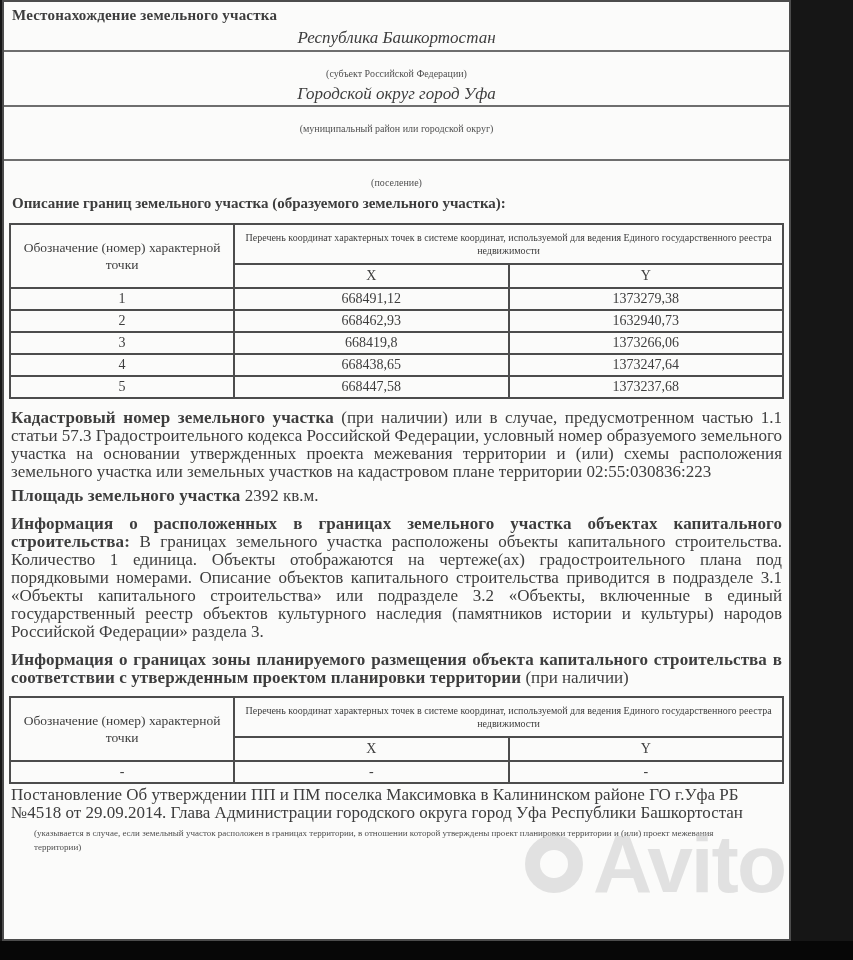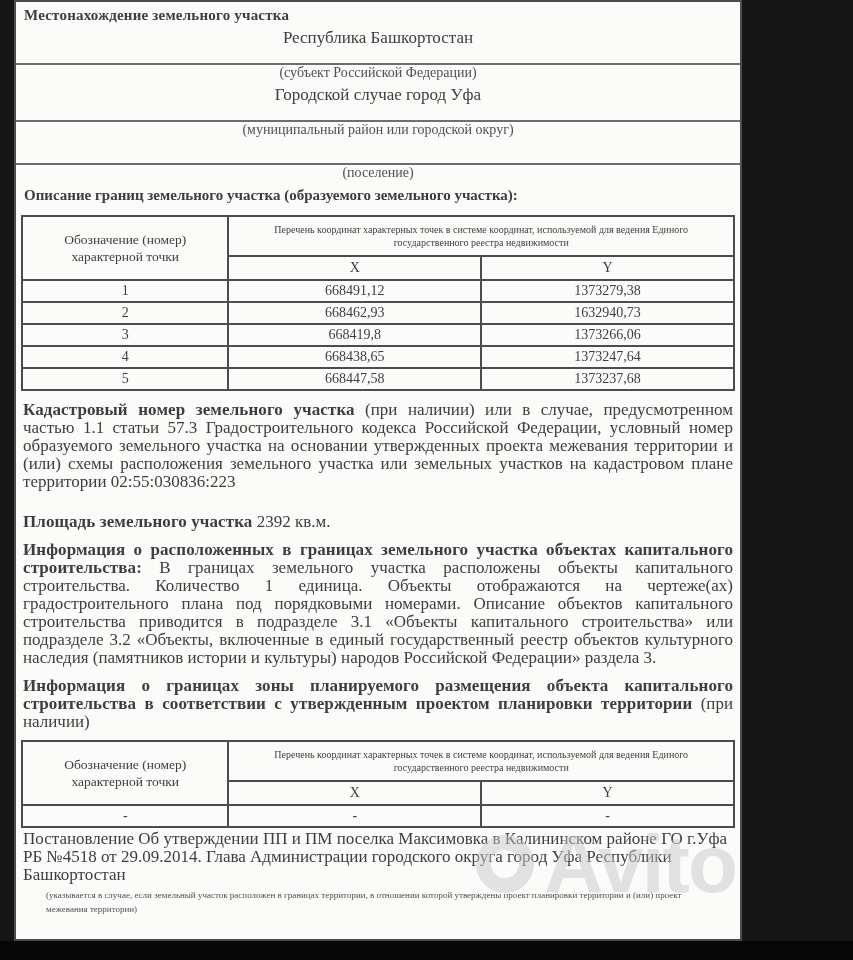--- a/index.html
+++ b/index.html
@@ -4,49 +4,50 @@
 <style>
   * { margin: 0; padding: 0; box-sizing: border-box; }
   html, body { width: 853px; height: 960px; overflow: hidden; }
   body {
     background: var(--outside_bg, #161616);
     font-family: "Liberation Serif", "DejaVu Serif", serif;
     position: relative;
   }
   .sheet {
     position: absolute;
-    left: 14px; top: 0;
-    width: 728px; height: 941px;
+    left: 2px; top: 0;
+    width: 789px; height: 941px;
     background: var(--page_bg, #fbfbfa);
     border: 2px solid var(--border_strong, #4c4c4c);
     color: var(--text, #3d3d3d);
     overflow: hidden;
   }
   .doc-title {
     padding: 5px 8px 0 8px;
     font-weight: bold;
     font-size: 15px;
     letter-spacing: 0.2px;
   }
   .field-value {
     text-align: center;
     font-size: 17px;
-    padding: 4px 0 15px 0;
+    padding: 4px 0 2px 0;
     border-bottom: 2px solid var(--rule, #6e6e6e);
     line-height: 1.15;
+    font-style: italic;
   }
   .field-blank {
     height: 26px;
     border-bottom: 2px solid var(--rule, #6e6e6e);
   }
   .field-caption {
     text-align: center;
-    font-size: 14px;
+    font-size: 10px;
     color: var(--caption, #4f4f4f);
-    padding-top: 0;
+    padding-top: 16px;
     line-height: 1.2;
   }
   .section-heading {
     padding: 6px 24px 2px 8px;
     font-weight: bold;
     font-size: 15px;
   }
   table.coords {
     width: calc(100% - 10px);
     margin: 9px 5px 0 5px;
@@ -64,21 +65,21 @@
   th.axis-head   { font-size: 14px; padding: 3px 0; width: 35.5%; }
   td.cell        { font-size: 14px; padding: 2px 0; height: 22px; }
   .para {
     margin: 10px 7px 0 7px;
     font-size: 17px;
     line-height: 18px;
     text-align: justify;
   }
   .para b { letter-spacing: 0.1px; }
   .para.bold-para { font-weight: bold; }
-  .area-line { margin-top: 22px; }
+  .area-line { margin-top: 6px; }
   .resolution { text-align: left; }
   .bottom-caption {
     margin: 5px 30px 0 30px;
     text-align: left;
     font-size: 9px;
     color: var(--caption, #4f4f4f);
     line-height: 1.5;
   }
   .watermark {
     position: absolute;
@@ -111,21 +112,21 @@
 </head>
 <body>
 
 <div class="sheet">
 
   <div class="doc-title">Местонахождение земельного участка</div>
 
   <div class="field-value">Республика Башкортостан</div>
   <div class="field-caption">(субъект Российской Федерации)</div>
 
-  <div class="field-value">Городской случае город Уфа</div>
+  <div class="field-value">Городской округ город Уфа</div>
   <div class="field-caption">(муниципальный район или городской округ)</div>
 
   <div class="field-blank"></div>
   <div class="field-caption">(поселение)</div>
 
   <div class="section-heading">Описание границ земельного участка (образуемого земельного участка):</div>
 
   <table class="coords">
     <tbody>
         <tr>

